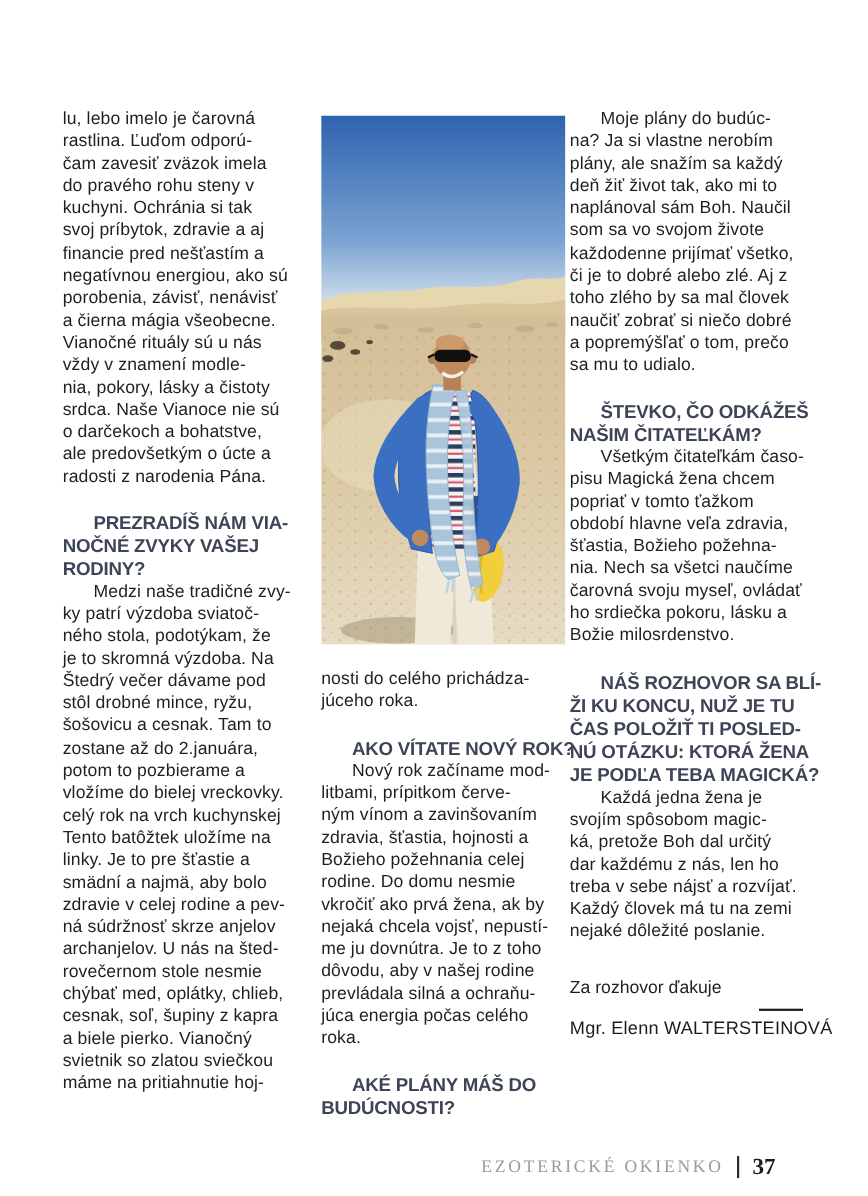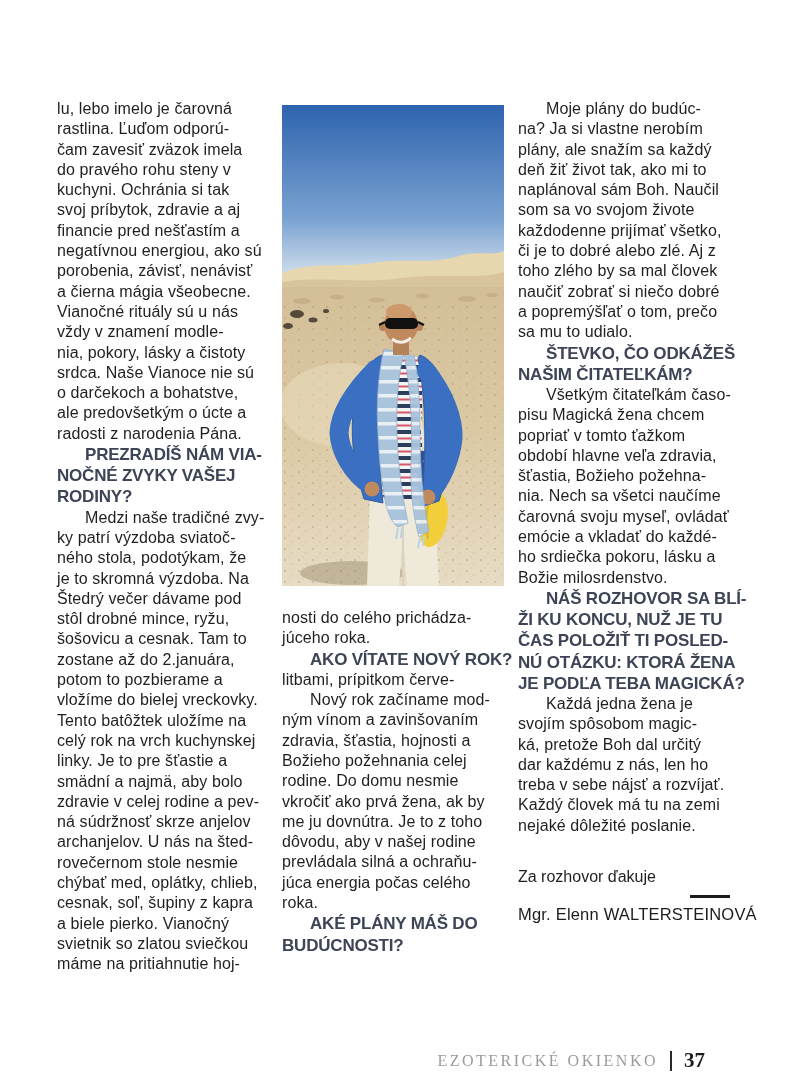--- a/index.html
+++ b/index.html
@@ -2,28 +2,28 @@
 <html><head>
 <meta charset="utf-8">
 <style>
   html,body { margin:0; padding:0; background:#ffffff; }
   .page {
     position:relative; width:789px; height:1087px; background:#ffffff;
     font-family:"Liberation Sans", sans-serif; overflow:hidden;border-radius:11px;
   }
   .col { position:absolute; }
   #col-left   { left:57px;  top:99px;  width:222px; }
-  #col-middle { left:282px; top:105px; width:222px; }
+  #col-middle { left:292px; top:105px; width:222px; }
   #col-right  { left:518px; top:99px;  width:226px; }
 
   .block .line { white-space:nowrap; }
   .cont .line, .para .line {
     font-size:16px; line-height:20.3px; color:#1f1f1f; letter-spacing:0.1px;
   }
-  .heading { }
+  .heading { margin-top:21px; }
   .heading .line {
     font-size:17px; line-height:21.2px; font-weight:bold;
     color:#3d4456; letter-spacing:-0.2px;
   }
   .indent { padding-left:28px; }
 
   .photo-frame { position:relative; width:222px; height:481px; margin-bottom:22px; }
 
   .thanks { margin-top:32px; font-size:16px; color:#1f1f1f; }
   .sign-rule { width:40px; height:2.5px; background:#1a1a1a; margin:9px 14px 0 auto; }
@@ -77,22 +77,22 @@
         <div class="line indent">Medzi naše tradičné zvy-</div>
         <div class="line">ky patrí výzdoba sviatoč-</div>
         <div class="line">ného stola, podotýkam, že</div>
         <div class="line">je to skromná výzdoba. Na</div>
         <div class="line">Štedrý večer dávame pod</div>
         <div class="line">stôl drobné mince, ryžu,</div>
         <div class="line">šošovicu a cesnak. Tam to</div>
         <div class="line">zostane až do 2.januára,</div>
         <div class="line">potom to pozbierame a</div>
         <div class="line">vložíme do bielej vreckovky.</div>
+        <div class="line">celý rok na vrch kuchynskej</div>
         <div class="line">Tento batôžtek uložíme na</div>
-        <div class="line">celý rok na vrch kuchynskej</div>
         <div class="line">linky. Je to pre šťastie a</div>
         <div class="line">smädní a najmä, aby bolo</div>
         <div class="line">zdravie v celej rodine a pev-</div>
         <div class="line">ná súdržnosť skrze anjelov</div>
         <div class="line">archanjelov. U nás na šted-</div>
         <div class="line">rovečernom stole nesmie</div>
         <div class="line">chýbať med, oplátky, chlieb,</div>
         <div class="line">cesnak, soľ, šupiny z kapra</div>
         <div class="line">a biele pierko. Vianočný</div>
         <div class="line">svietnik so zlatou sviečkou</div>
@@ -204,27 +204,28 @@
     </div>
     <div>
         <div class="block cont">
           <div class="line">nosti do celého prichádza-</div>
           <div class="line">júceho roka.</div>
         </div>
         <div class="block heading">
           <div class="line indent">AKO VÍTATE NOVÝ ROK?</div>
         </div>
         <div class="block para">
+          <div class="line indent">Nový rok začíname mod-</div>
           <div class="line">litbami, prípitkom červe-</div>
-          <div class="line indent">Nový rok začíname mod-</div>
           <div class="line">ným vínom a zavinšovaním</div>
           <div class="line">zdravia, šťastia, hojnosti a</div>
           <div class="line">Božieho požehnania celej</div>
           <div class="line">rodine. Do domu nesmie</div>
           <div class="line">vkročiť ako prvá žena, ak by</div>
+          <div class="line">nejaká chcela vojsť, nepustí-</div>
           <div class="line">me ju dovnútra. Je to z toho</div>
           <div class="line">dôvodu, aby v našej rodine</div>
           <div class="line">prevládala silná a ochraňu-</div>
           <div class="line">júca energia počas celého</div>
           <div class="line">roka.</div>
         </div>
         <div class="block heading">
           <div class="line indent">AKÉ PLÁNY MÁŠ DO</div>
           <div class="line">BUDÚCNOSTI?</div>
         </div>
@@ -252,21 +253,20 @@
           <div class="line">NAŠIM ČITATEĽKÁM?</div>
         </div>
         <div class="block para">
           <div class="line indent">Všetkým čitateľkám časo-</div>
           <div class="line">pisu Magická žena chcem</div>
           <div class="line">popriať v tomto ťažkom</div>
           <div class="line">období hlavne veľa zdravia,</div>
           <div class="line">šťastia, Božieho požehna-</div>
           <div class="line">nia. Nech sa všetci naučíme</div>
           <div class="line">čarovná svoju myseľ, ovládať</div>
-          <div class="line">emócie a vkladať do každé-</div>
           <div class="line">ho srdiečka pokoru, lásku a</div>
           <div class="line">Božie milosrdenstvo.</div>
         </div>
         <div class="block heading">
           <div class="line indent">NÁŠ ROZHOVOR SA BLÍ-</div>
           <div class="line">ŽI KU KONCU, NUŽ JE TU</div>
           <div class="line">ČAS POLOŽIŤ TI POSLED-</div>
           <div class="line">NÚ OTÁZKU: KTORÁ ŽENA</div>
           <div class="line">JE PODĽA TEBA MAGICKÁ?</div>
         </div>

